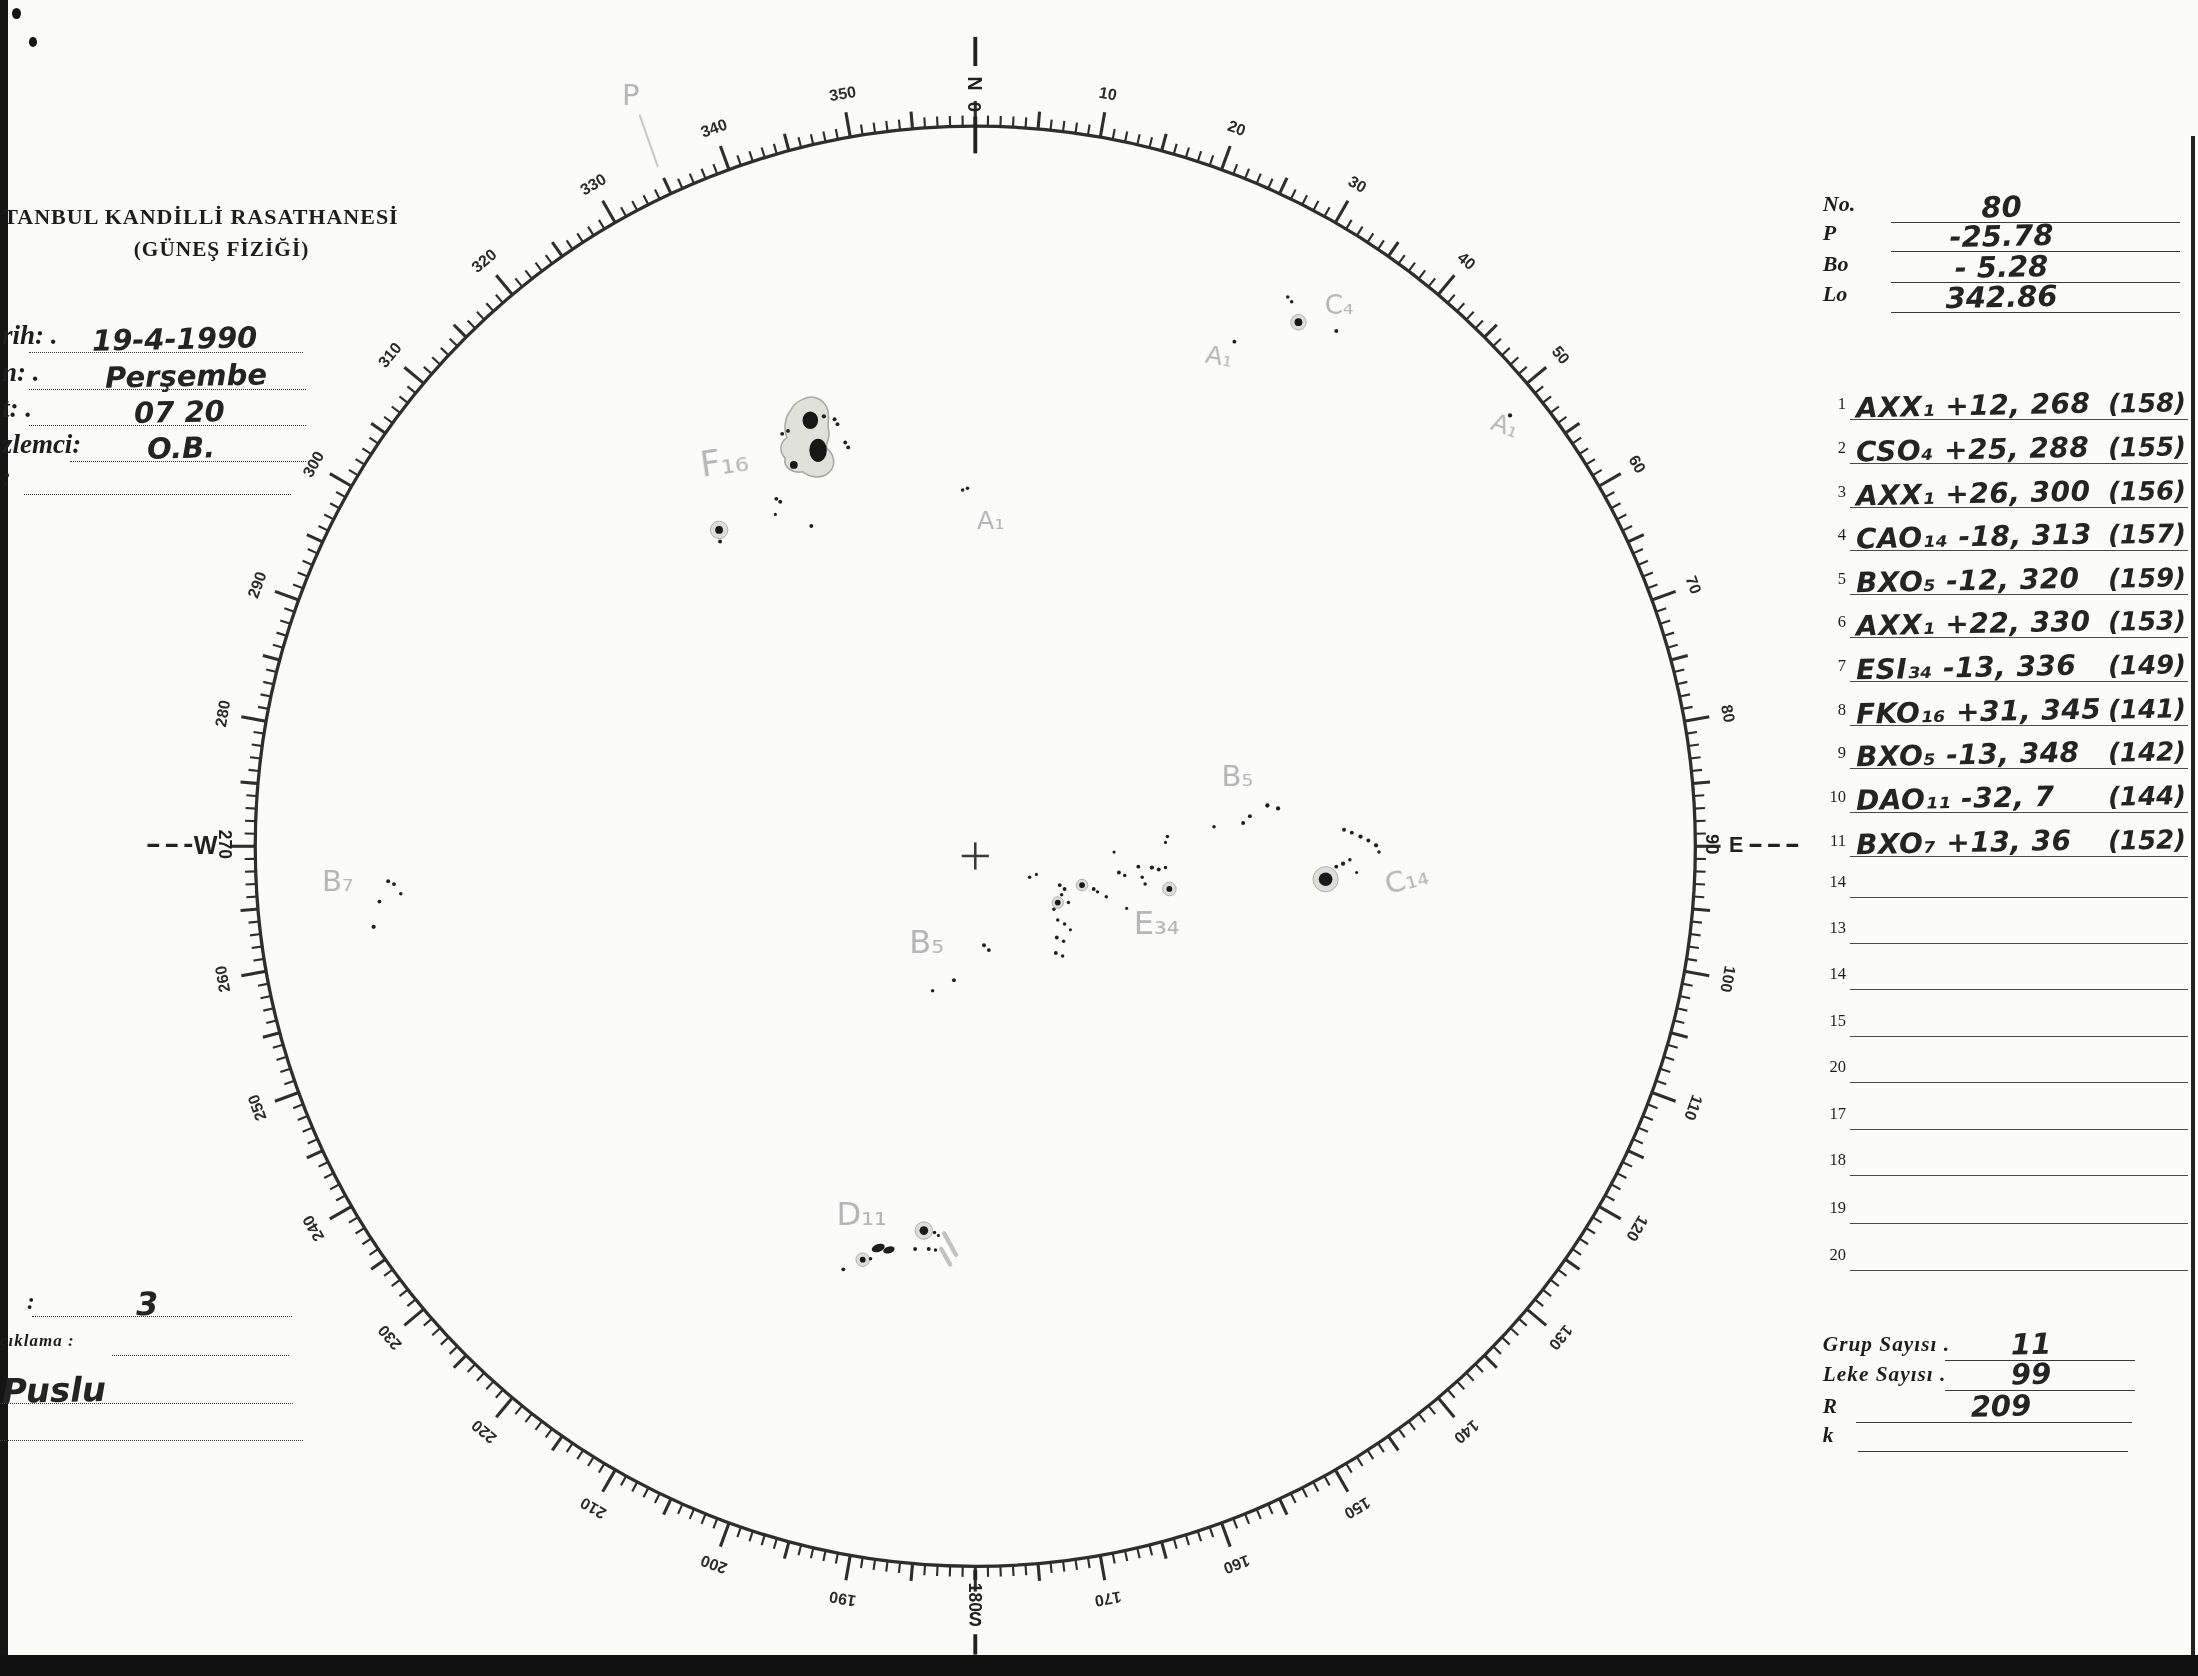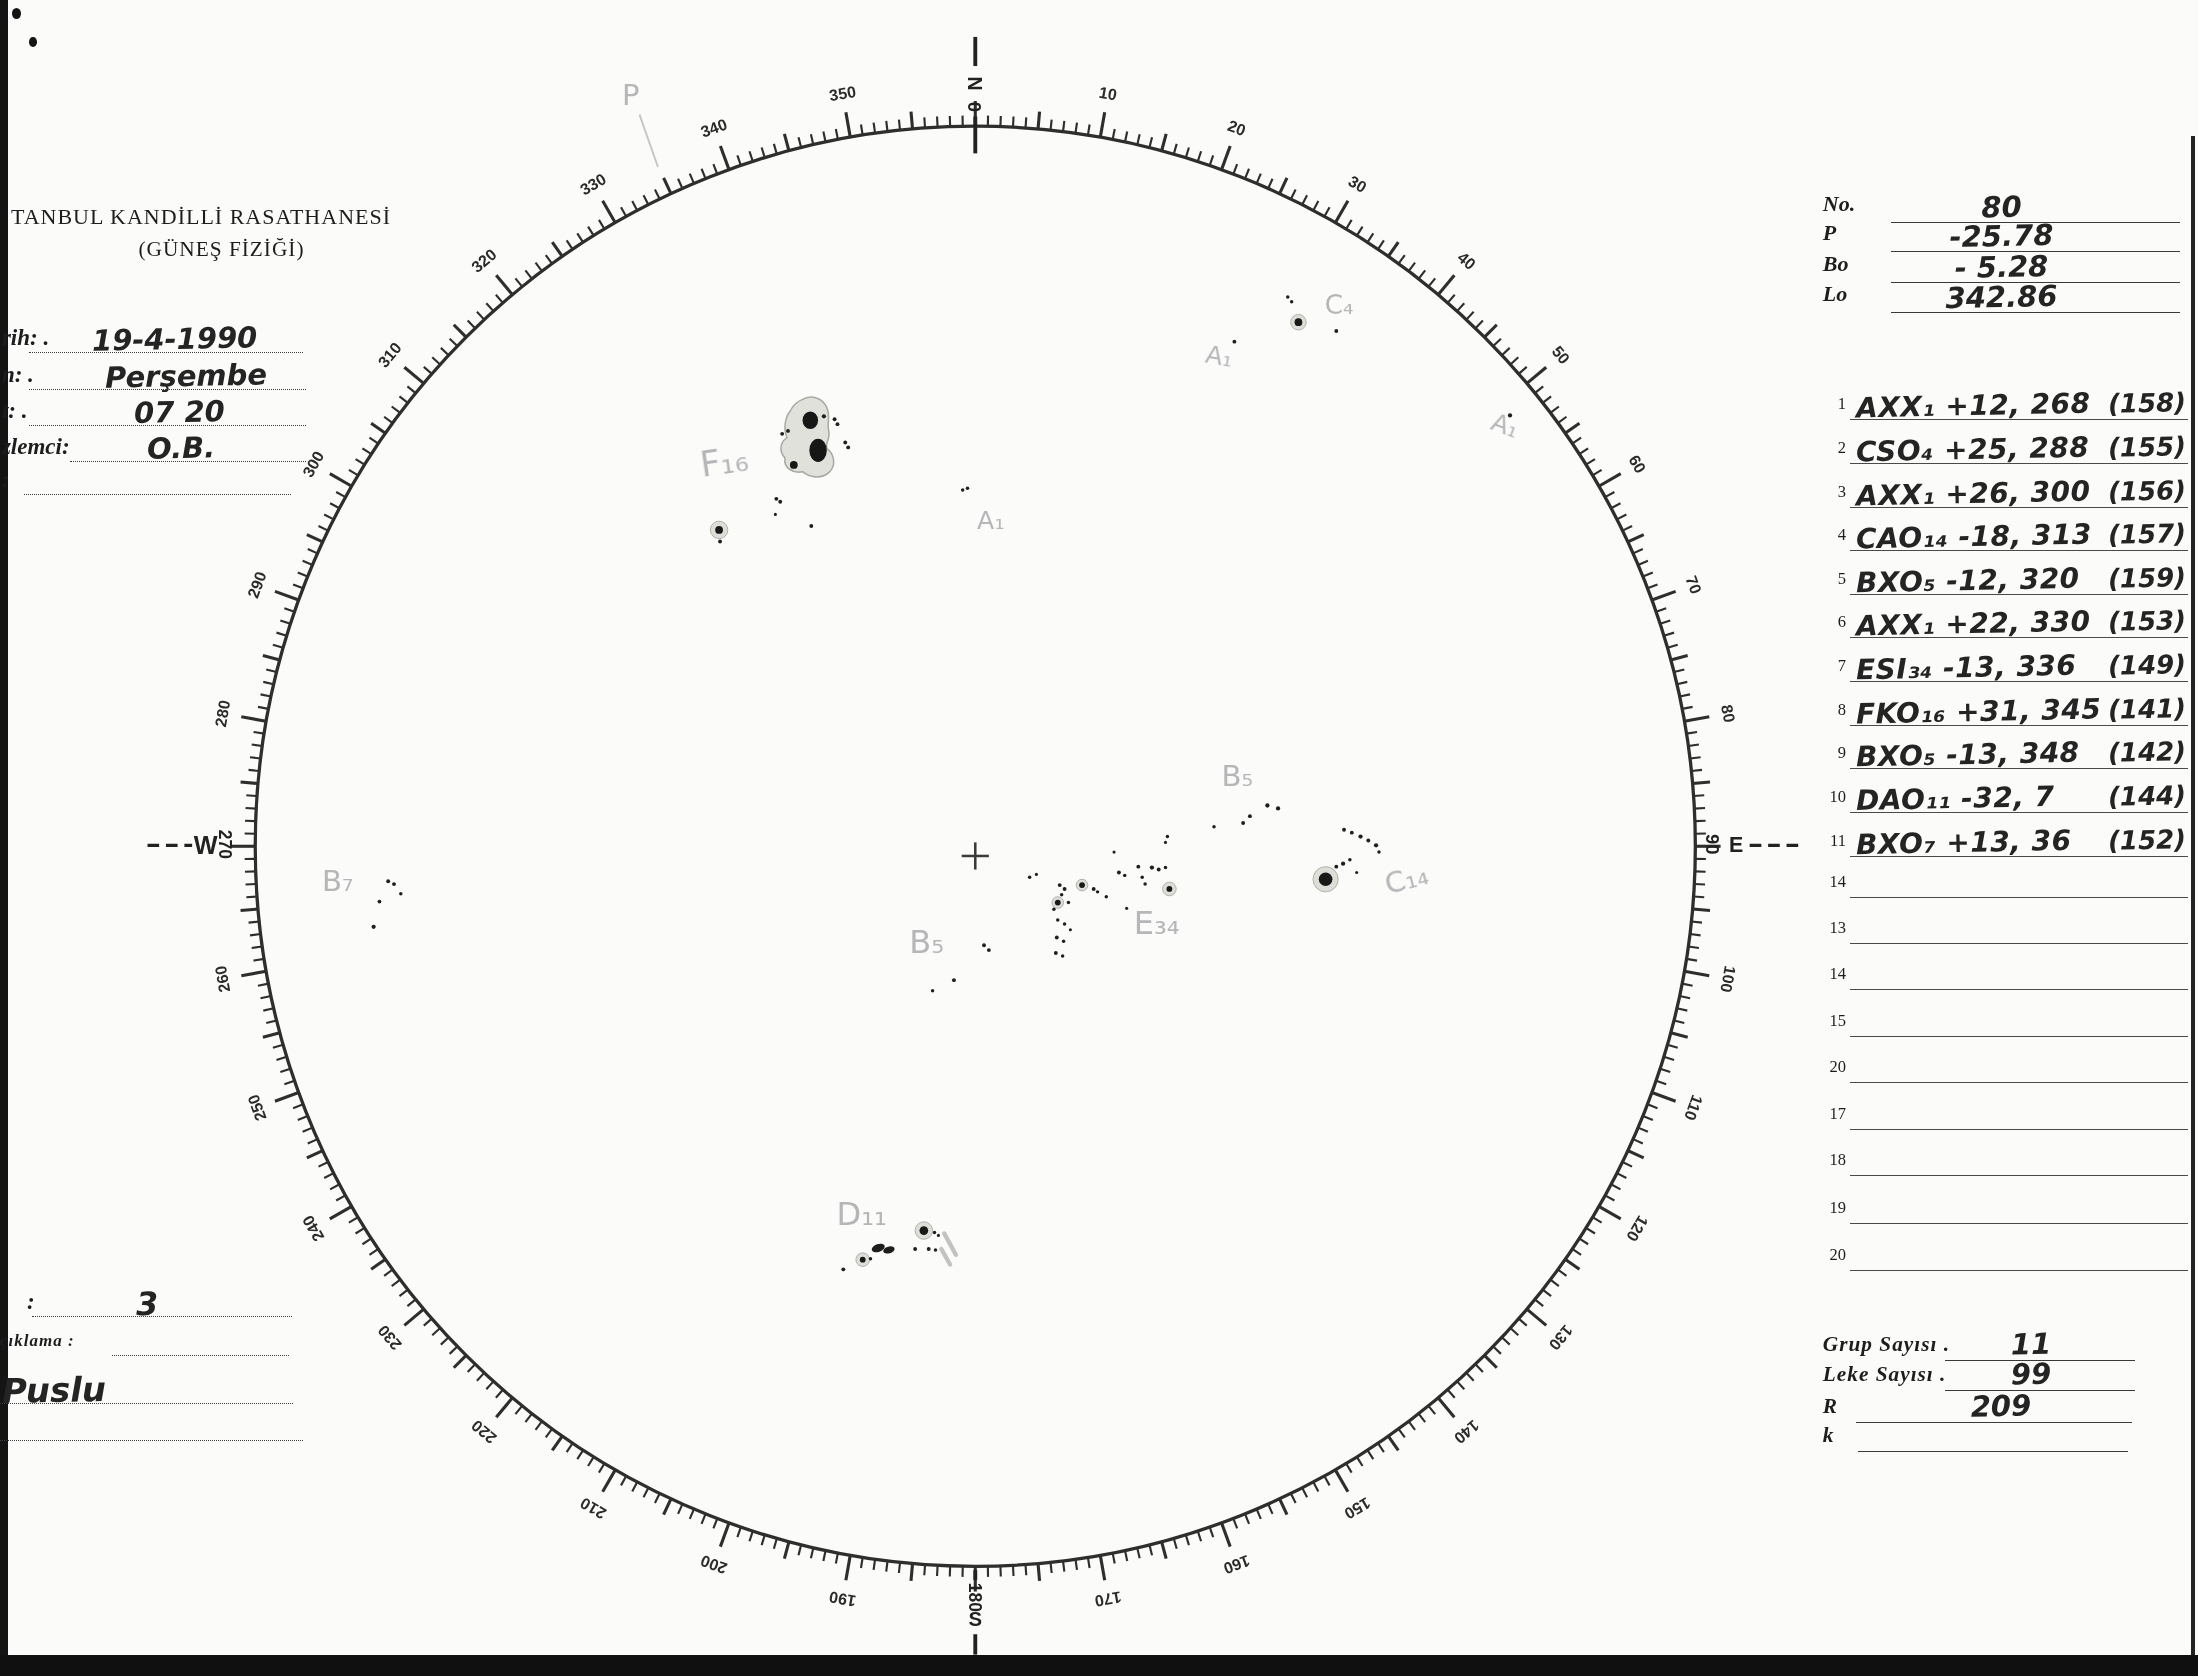--- a/index.html
+++ b/index.html
@@ -1,33 +1,33 @@
 <!DOCTYPE html>
 <html><head>
 <meta charset="utf-8">
 <style>
   html,body{margin:0;padding:0;}
   body{width:2199px;height:1677px;position:relative;background:#fbfbf9;overflow:hidden;
        font-family:"Liberation Serif",serif;color:#1d1d1d;}
   .abs{position:absolute;}
-  .serif-b{font-family:"Liberation Serif",serif;font-weight:normal;}
+  .serif-b{font-family:"Liberation Serif",serif;font-weight:bold;}
   .serif-i{font-family:"Liberation Serif",serif;font-weight:bold;font-style:italic;}
   .hw{font-family:"DejaVu Sans",sans-serif;font-style:italic;font-weight:bold;color:#242424;
       transform:rotate(-1.2deg);white-space:nowrap;}
   
   .edge-left{left:0;top:0;width:7.8px;height:1655px;background:#141414;}
   .edge-right{left:2191px;top:136px;width:3.9px;height:1520px;background:#222;}
   .edge-bottom{left:0;top:1655px;width:2199px;height:21.3px;background:#101010;}
   .corner-dot{background:#151515;border-radius:50%;}
   
   .hdr1{left:0;top:204px;width:402px;text-align:center;font-size:22px;letter-spacing:1px;}
   .hdr2{left:39px;top:237px;width:365px;text-align:center;font-size:21.3px;letter-spacing:1px;}
   
   .frow{position:absolute;left:0;width:320px;}
-  .flabel{position:absolute;left:1.9px;bottom:1.9px;font-size:23px;}
+  .flabel{position:absolute;left:1.9px;bottom:1.9px;font-size:27px;}
   .fvalue{position:absolute;bottom:-2.9px;font-size:29px;}
   .fdots{position:absolute;bottom:0;border-bottom:1.9px dotted #3c3c3c;}
   
   .orow{position:absolute;left:1817px;width:373px;height:43px;}
   .olabel{position:absolute;left:5.8px;bottom:5.8px;font-size:22px;}
   .ovalue{position:absolute;left:78px;width:213px;bottom:-1px;text-align:center;font-size:29px;}
   .oline{position:absolute;left:74px;right:9.7px;bottom:0;border-bottom:1.7px solid #3a3a3a;}
   
   .lrow{position:absolute;left:1817px;width:371px;height:43px;}
   .lnum{position:absolute;left:3.9px;bottom:5.8px;width:25px;text-align:right;font-size:16.5px;

